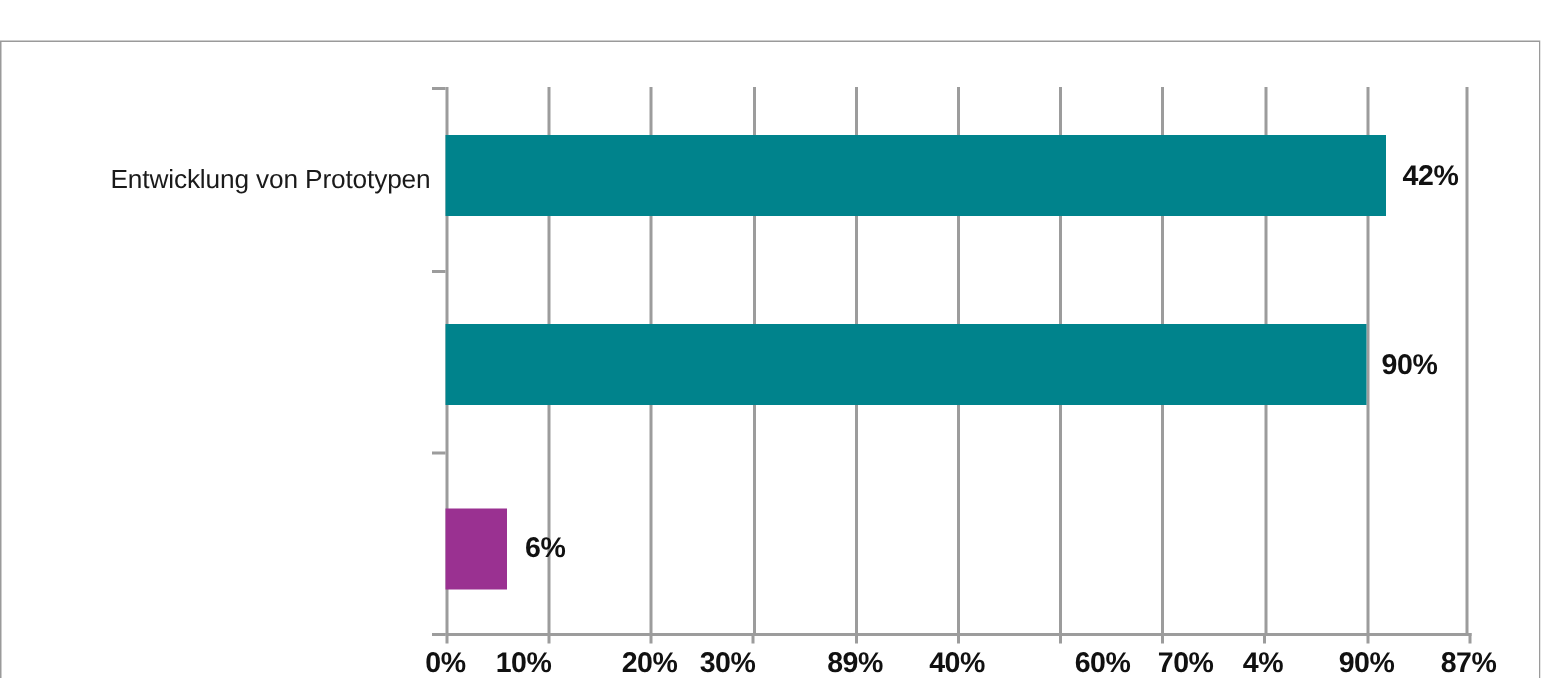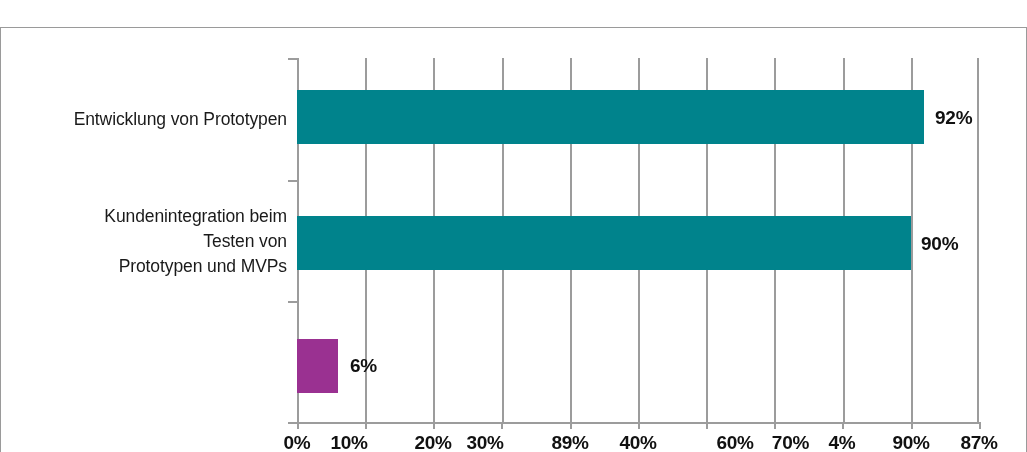--- a/index.html
+++ b/index.html
@@ -158,25 +158,22 @@
   <div class="xtick" style="left:841px;"></div>
   <div class="xtick" style="left:910px;"></div>
   <div class="xtick" style="left:978px;"></div>
 
   <div class="ytick" style="top:30px;"></div>
   <div class="ytick" style="top:152px;"></div>
   <div class="ytick" style="top:273px;"></div>
   <div class="ytick" style="top:394px;"></div>
 
   <div class="cat-label" style="top:79px;">Entwicklung von Prototypen</div>
-  <div class="cat-label" style="top:176px;">Kundenintegration beim
-Testen von
-Prototypen und MVPs</div>
 
-  <div class="data-label" style="left:934px; top:79px;">92%</div>
+  <div class="data-label" style="left:934px; top:79px;">42%</div>
   <div class="data-label" style="left:920px; top:205px;">90%</div>
   <div class="data-label" style="left:349px; top:327px;">6%</div>
 
   <div class="xtick-label" style="left:296px;">0%</div>
   <div class="xtick-label" style="left:348px;">10%</div>
   <div class="xtick-label" style="left:432px;">20%</div>
   <div class="xtick-label" style="left:484px;text-align:center;">30%</div>
   <div class="xtick-label" style="left:569px;">89%</div>
   <div class="xtick-label" style="left:637px;">40%</div>
   <div class="xtick-label" style="left:734px;">60%</div>

